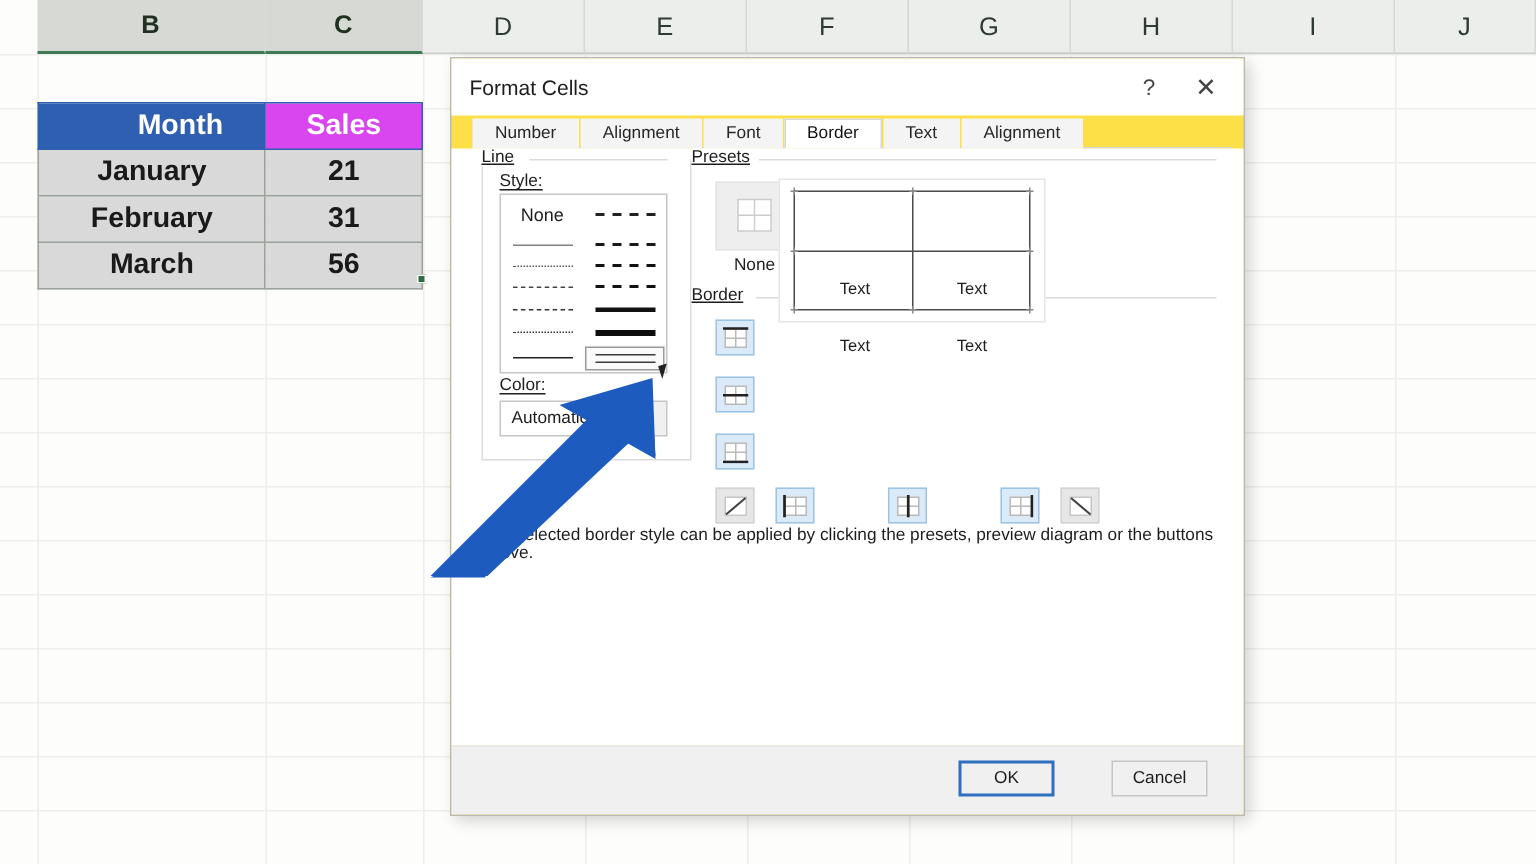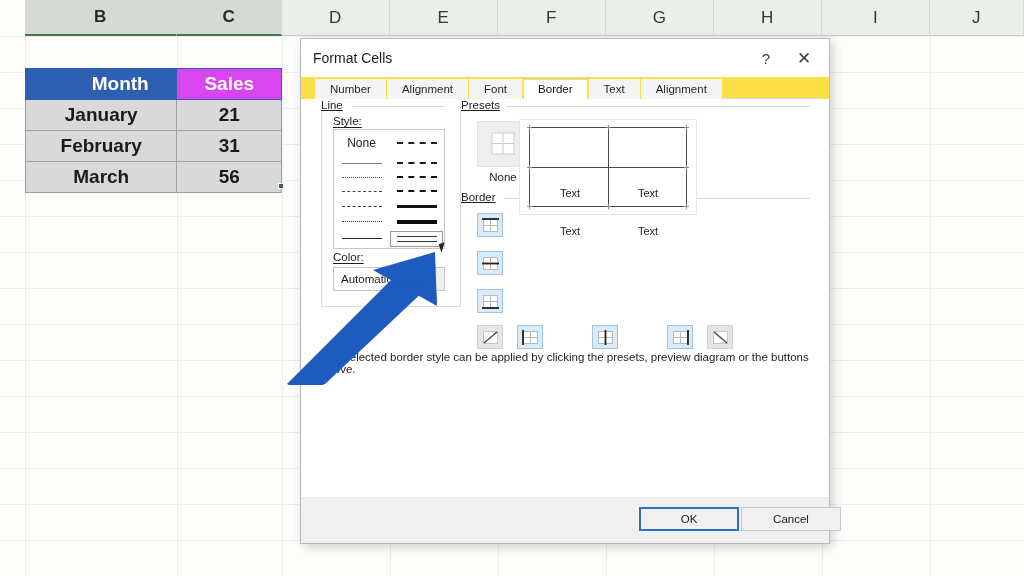--- a/index.html
+++ b/index.html
@@ -208,21 +208,21 @@
     position: absolute; left: 20px; top: 252px; right: 16px;
     font-size: 11.5px; color: #1d1d1d;
   }
 
   
   .dlg-footer {
     position: absolute; left: 0; right: 0; bottom: 0; height: 46px;
     background: #f0f0f0; border-top: 1px solid #e8e8e8;
   }
   .fbtn {
-    position: absolute; top: 9px; width: 100px; height: 24px;
+    position: absolute; top: 9px; width: 64px; height: 24px;
     background: #f0f0f0; border: 1px solid #c6c6c6;
     font-size: 11.5px; color: #1d1d1d;
     display: flex; align-items: center; justify-content: center;
   }
   .fbtn.primary { border: 2px solid #2f6fc0; left: 338px; }
   .fbtn.secondary { left: 440px; }
 
   
   #blue-arrow {
     position: absolute; left: 285px; top: 252px;

